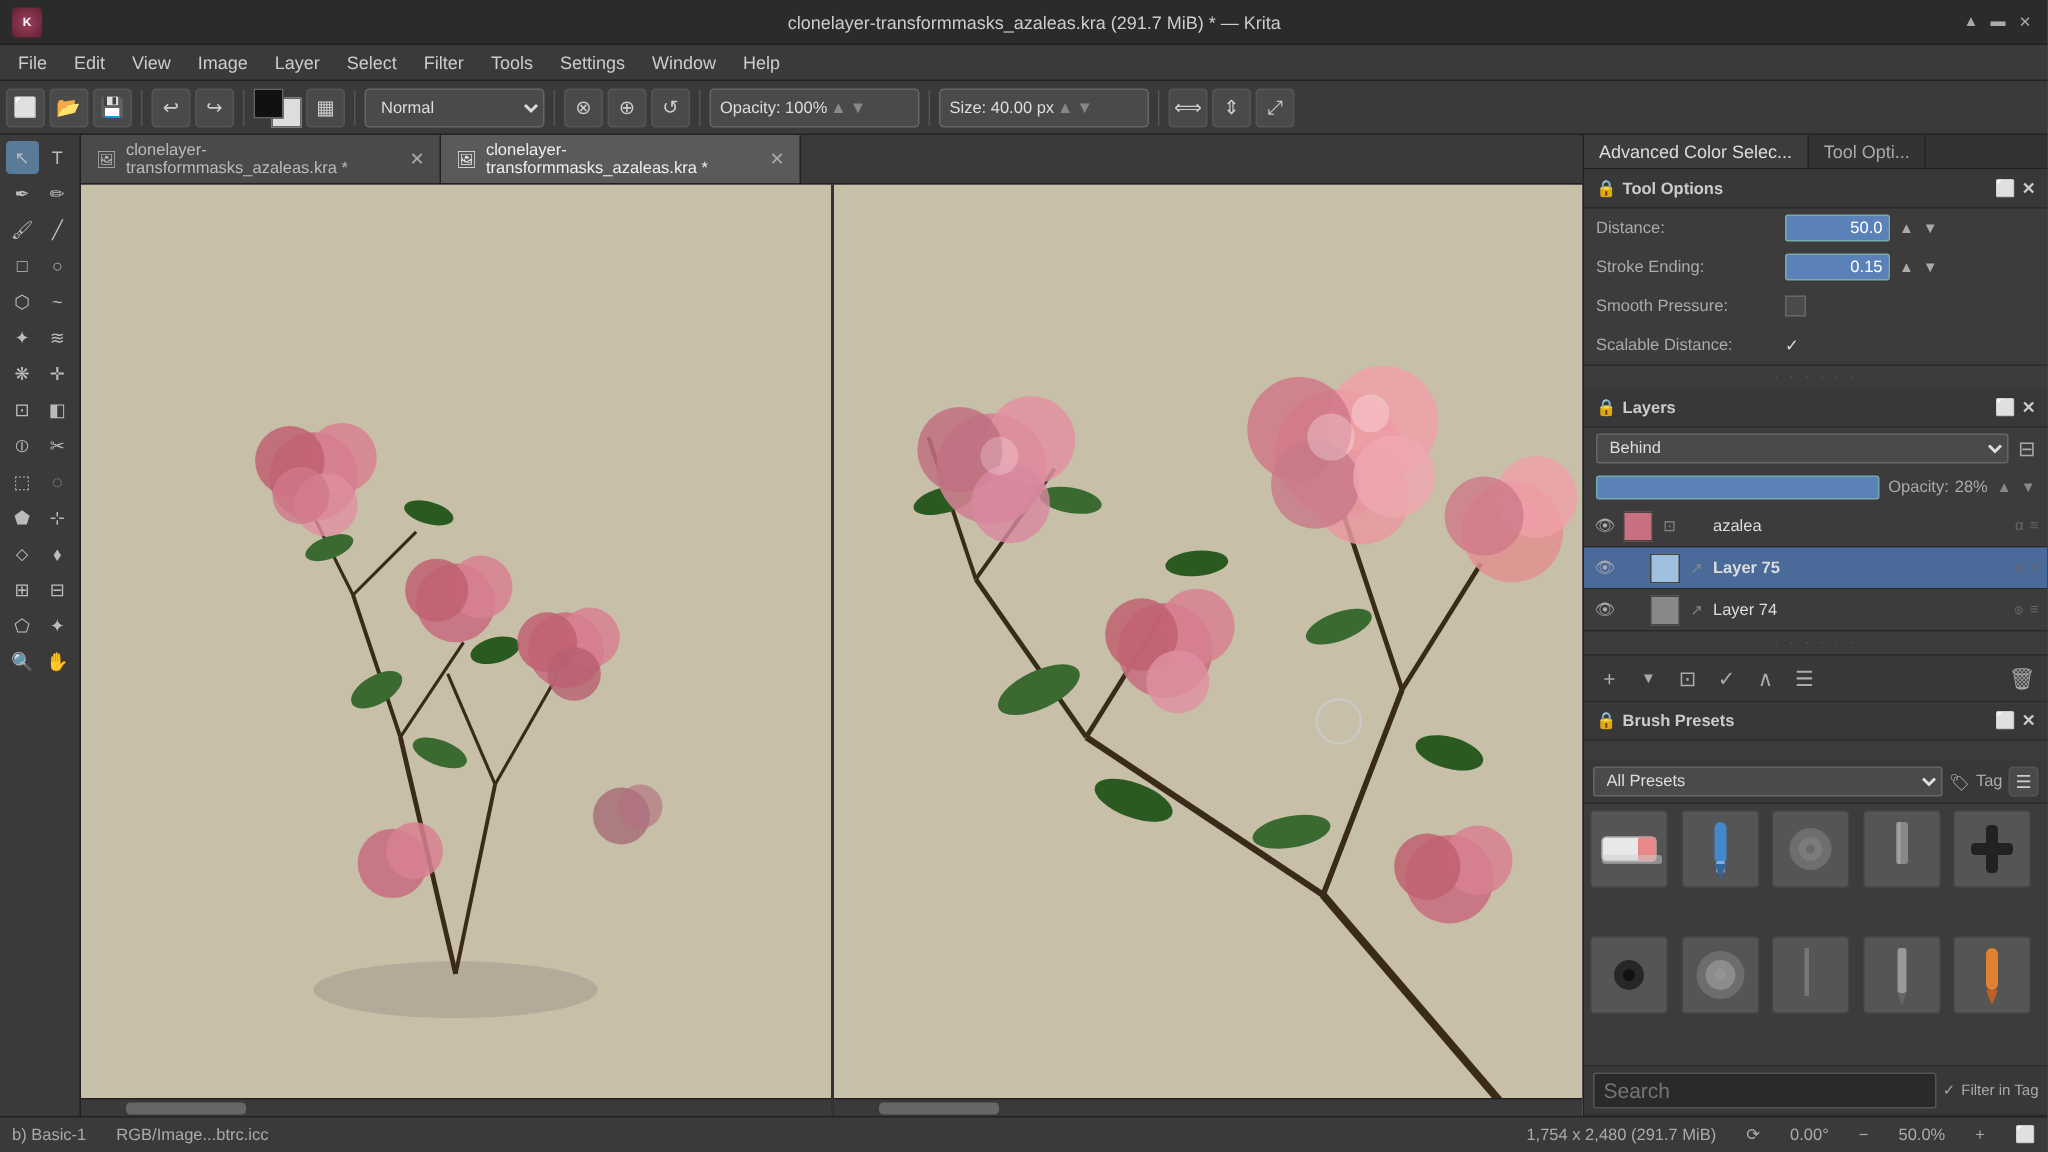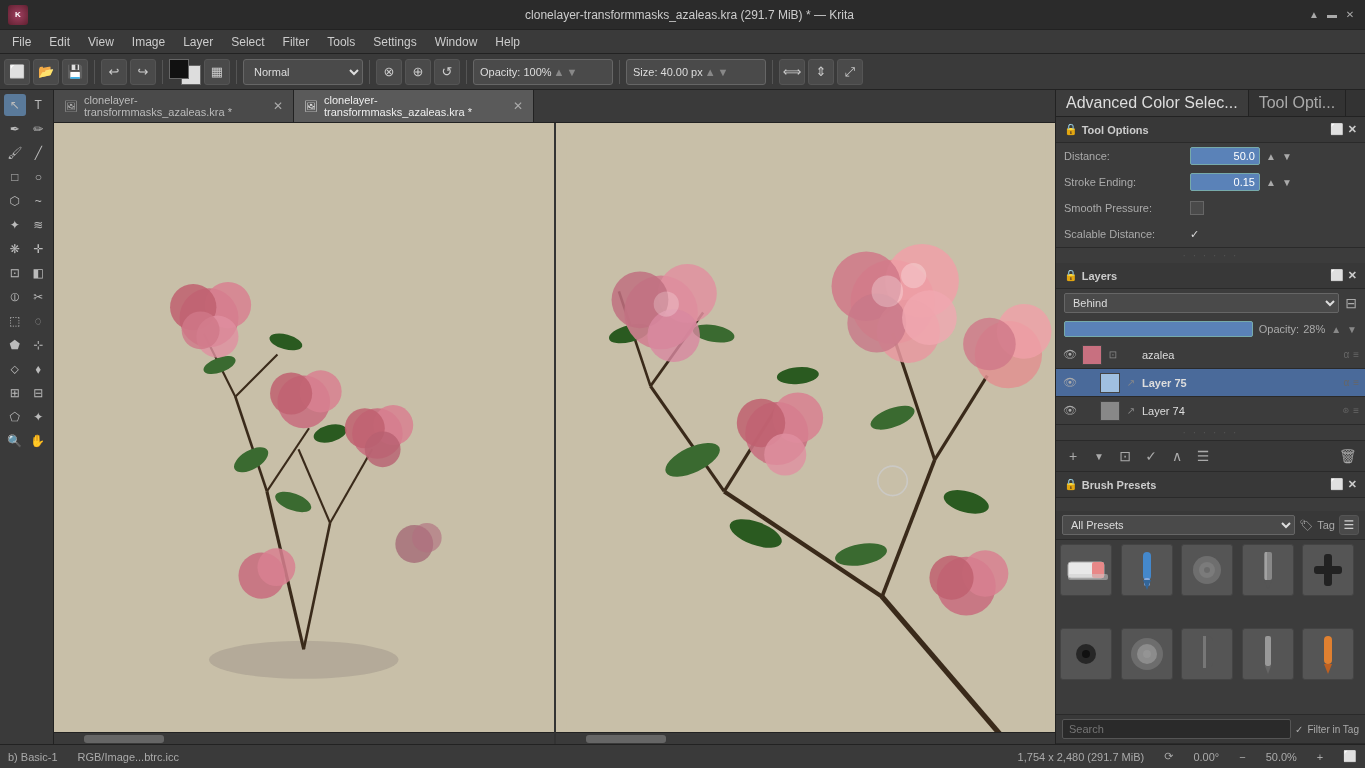--- a/index.html
+++ b/index.html
@@ -213,21 +213,21 @@
     }
 
     
     #panel-tabs {
       display: flex;
       background: #333;
       border-bottom: 1px solid #222;
     }
     .panel-tab {
       padding: 4px 10px;
-      font-size: 16px;
+      font-size: 12px;
       color: #aaa;
       cursor: pointer;
       border-right: 1px solid #222;
     }
     .panel-tab.active { background: #3c3c3c; color: #ddd; }
 
     
     .panel-section {
       background: #3c3c3c;
       border-bottom: 1px solid #2a2a2a;
@@ -375,21 +375,21 @@
       gap: 4px;
       background: #383838;
       border-top: 1px solid #2a2a2a;
     }
     .search-input {
       flex: 1;
       background: #2a2a2a;
       border: 1px solid #555;
       color: #ddd;
       padding: 3px 6px;
-      font-size: 11px;
+      font-size: 14px;
       border-radius: 2px;
     }
 
     
     .divider-dots {
       text-align: center;
       color: #555;
       padding: 2px;
       letter-spacing: 2px;
       font-size: 10px;

